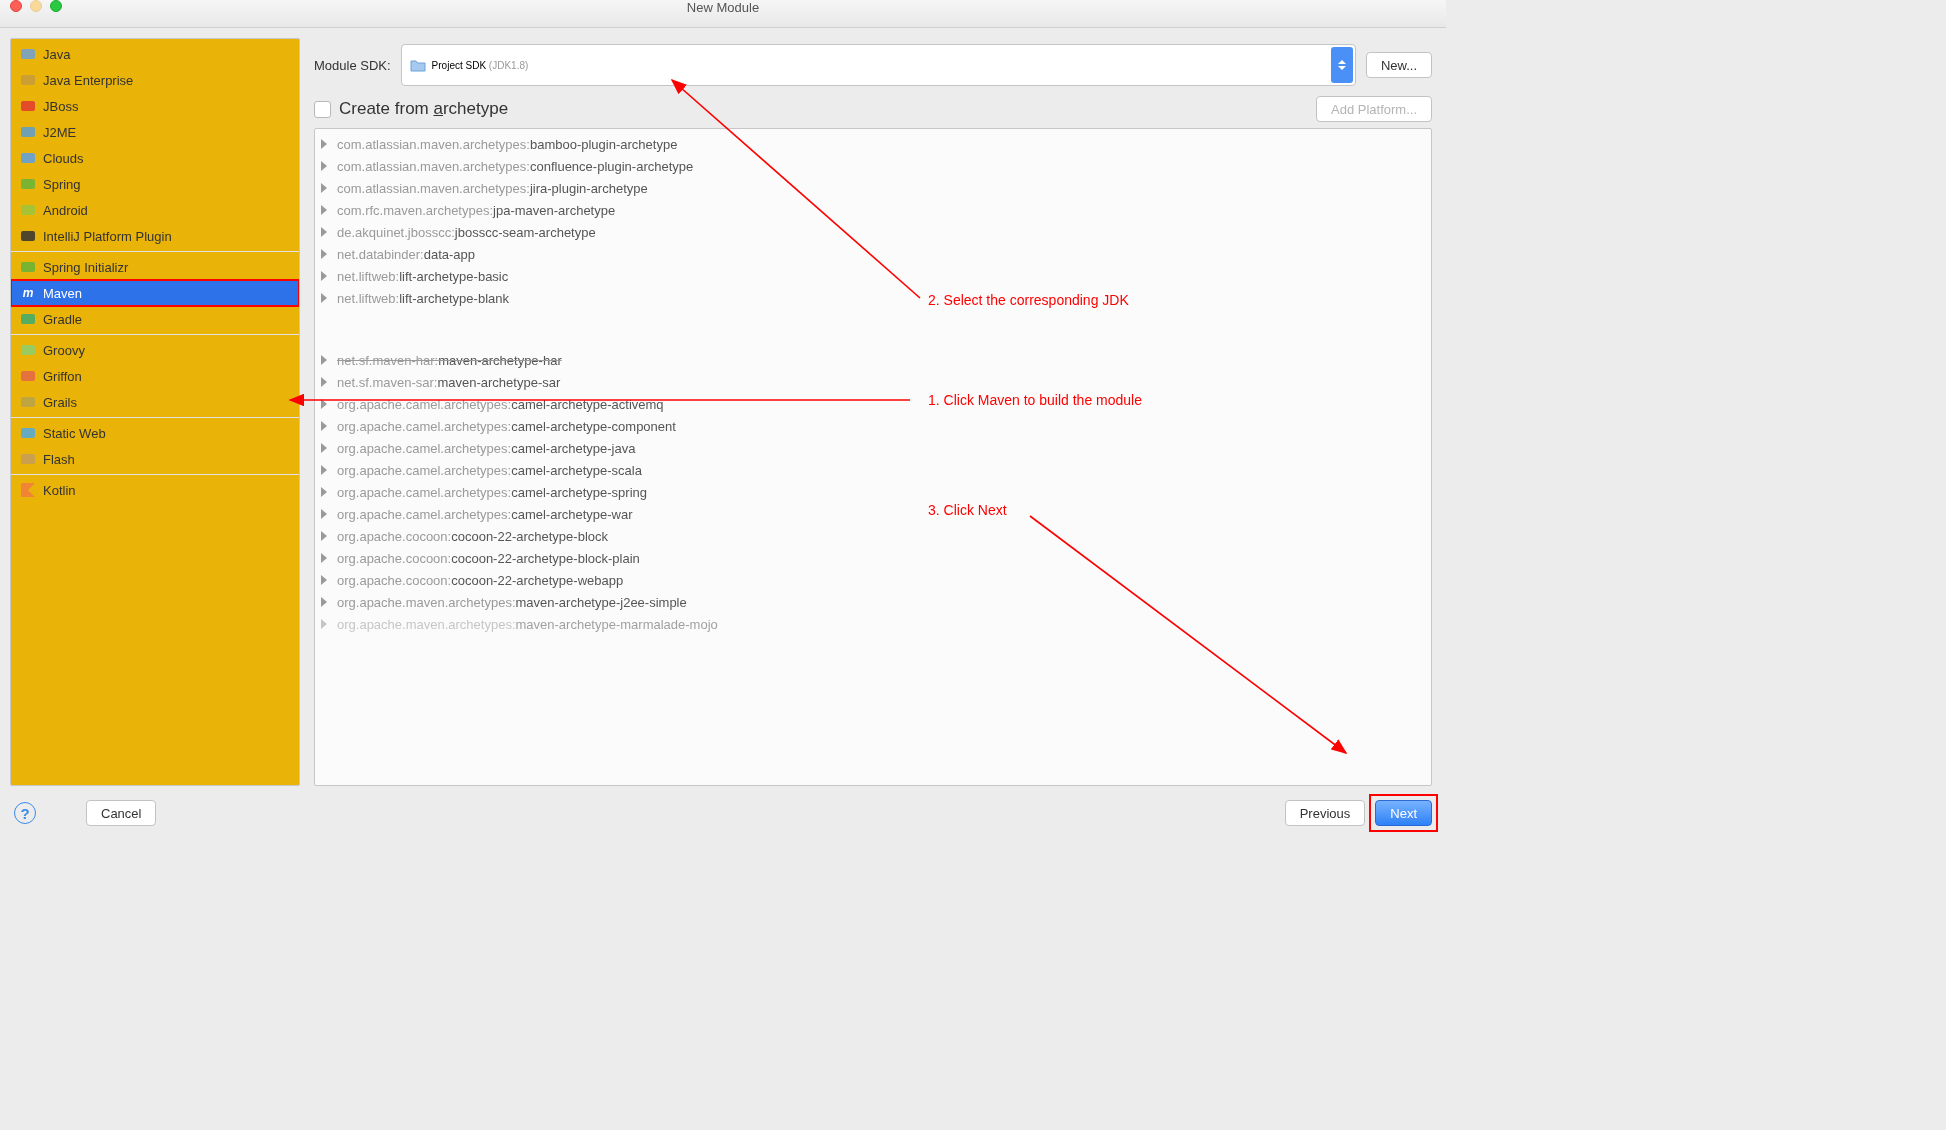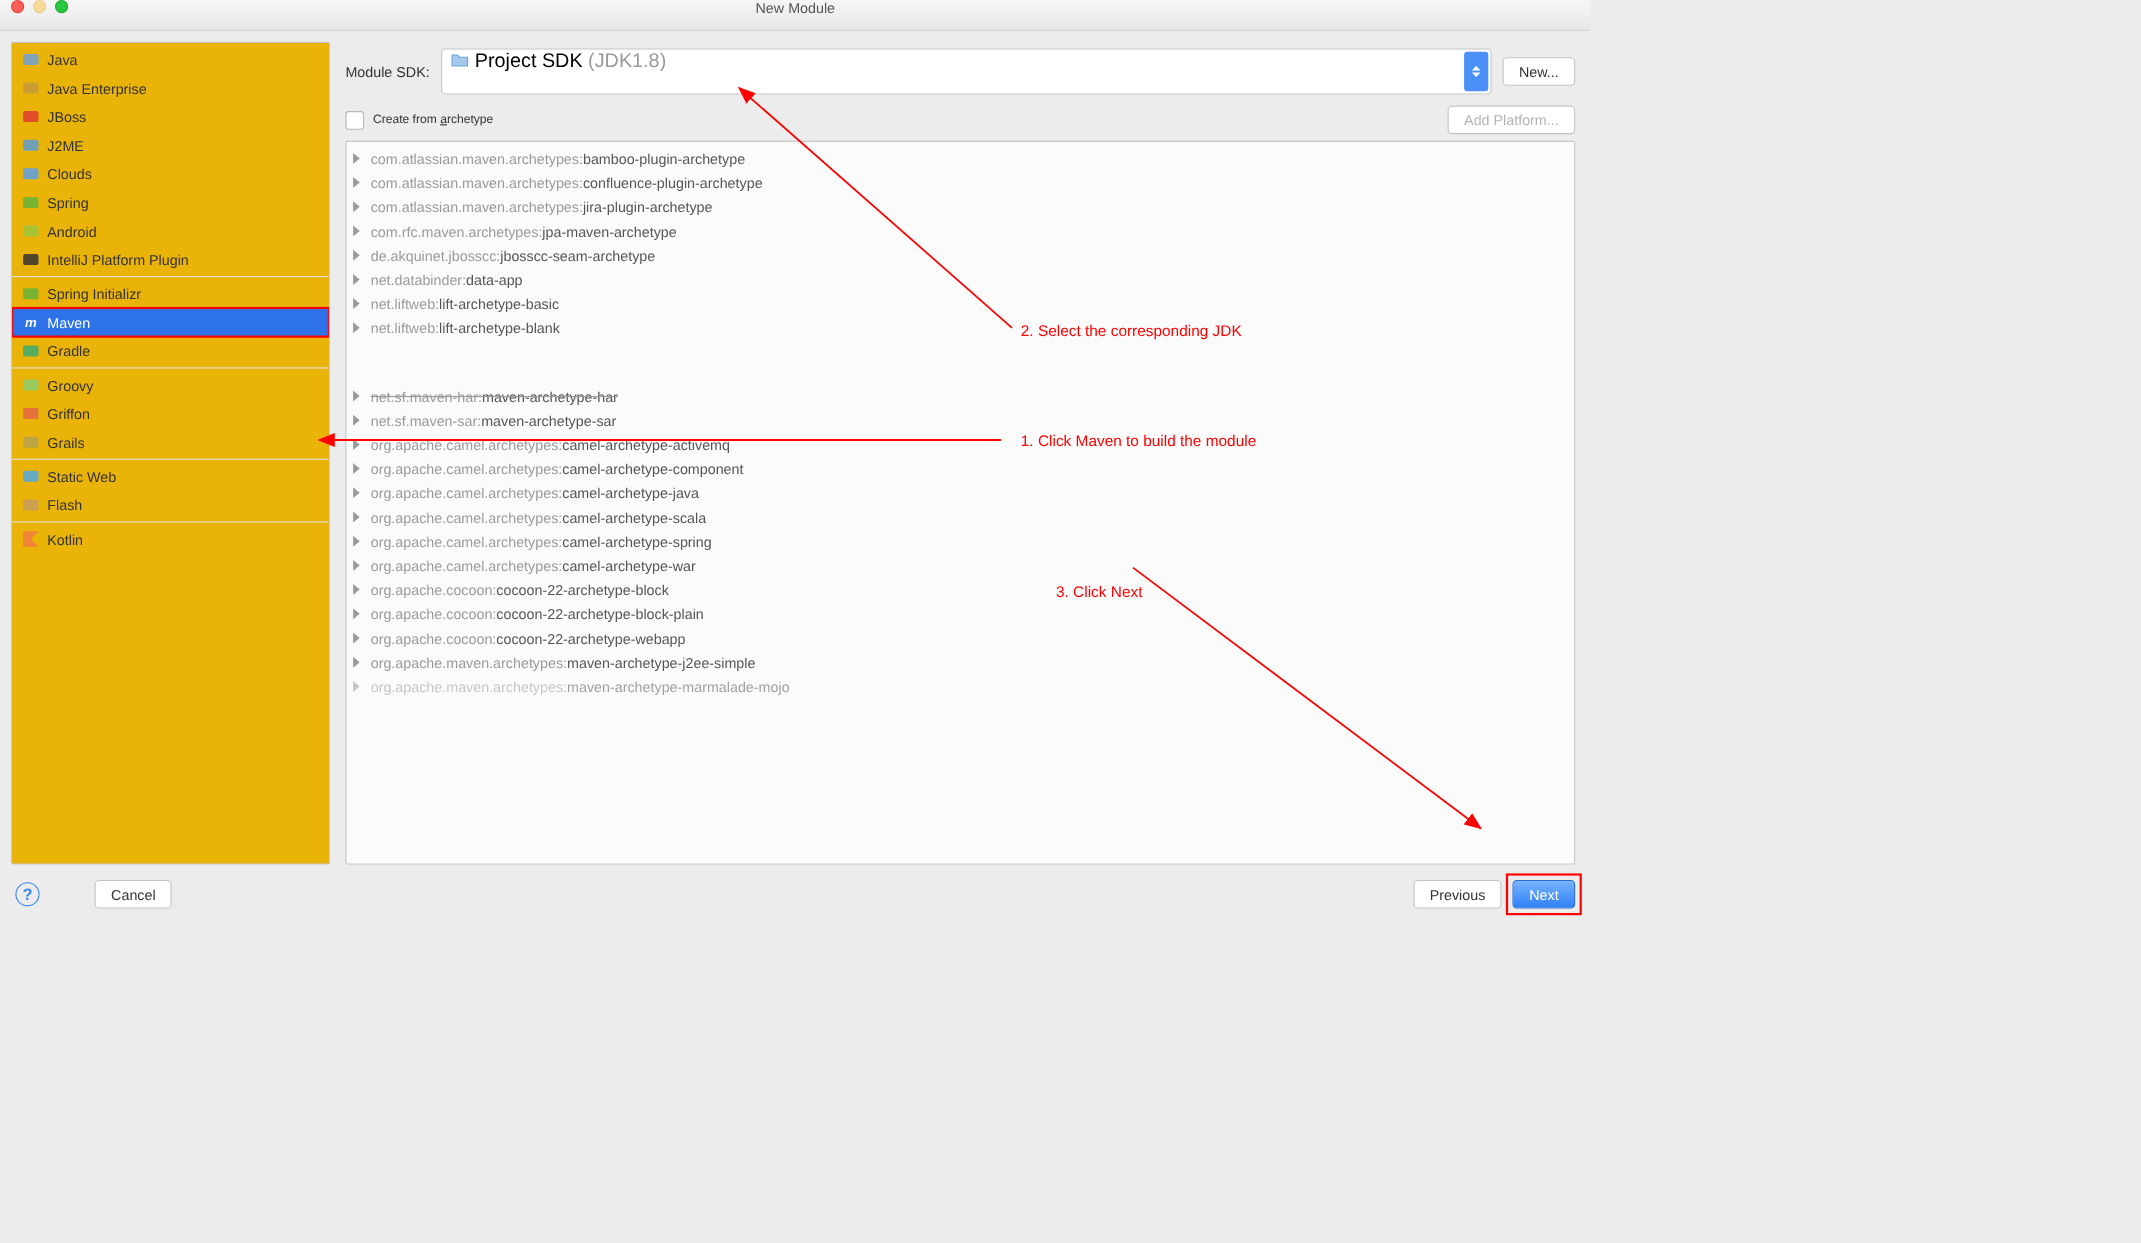--- a/index.html
+++ b/index.html
@@ -103,24 +103,24 @@
       margin: 6px 4px 10px 4px;
     }
     .sdk-label { font-size: 13px; color: #333; }
     .sdk-select {
       flex: 1;
       height: 42px;
       background: #fff;
       border: 1px solid #c5c5c5;
       border-radius: 4px;
       display: flex;
-      align-items: flex-start;
+      align-items: center;
       padding: 0 28px 0 8px;
       position: relative;
-      font-size: 18px;
+      font-size: 10px;
     }
     .sdk-select .arrow {
       position: absolute;
       right: 2px; top: 2px; bottom: 2px;
       width: 22px;
       background: #4a90f7;
       border-radius: 3px;
       display: flex;
       flex-direction: column;
       align-items: center;
@@ -163,21 +163,21 @@
     .archetype-header {
       display: flex;
       align-items: center;
       justify-content: space-between;
       margin: 0 4px 6px 4px;
     }
     .checkbox-row {
       display: flex;
       align-items: center;
       gap: 8px;
-      font-size: 11px;
+      font-size: 17px;
       color: #333;
     }
     .checkbox-box {
       width: 17px; height: 17px;
       border: 1px solid #b8b8b8;
       border-radius: 3px;
       background: #fff;
     }
     .underline { text-decoration: underline; }
     .archetype-list {
@@ -557,21 +557,21 @@
         </defs>
 
         <line x1="610" y1="260" x2="362" y2="42" stroke="#ff0000" stroke-width="1.6" marker-end="url(#arrowhead)"></line>
 
         <line x1="600" y1="362" x2="-20" y2="362" stroke="#ff0000" stroke-width="1.6" marker-end="url(#arrowhead)"></line>
 
         <line x1="720" y1="478" x2="1036" y2="715" stroke="#ff0000" stroke-width="1.6" marker-end="url(#arrowhead)"></line>
       </svg>
       <div class="anno" style="left:618px; top:254px;">2. Select the corresponding JDK</div>
       <div class="anno" style="left:618px; top:354px;">1. Click Maven to build the module</div>
-      <div class="anno" style="left:618px; top:492px;margin-left:32px;">3. Click Next</div>
+      <div class="anno" style="left:618px; top:464px;">3. Click Next</div>
 
     </div>
 
   </div>
 
   <div class="footer" style="position:relative;">
     <div class="help-icon">?</div>
     <div style="width:30px;"></div>
     <div class="btn">Cancel</div>
     <div class="spacer"></div>

